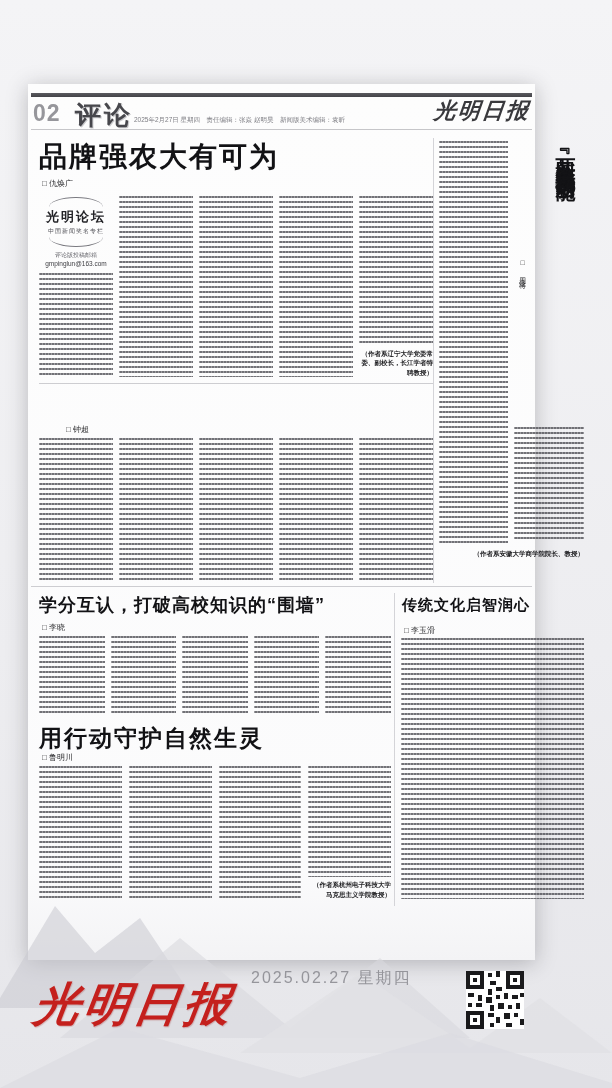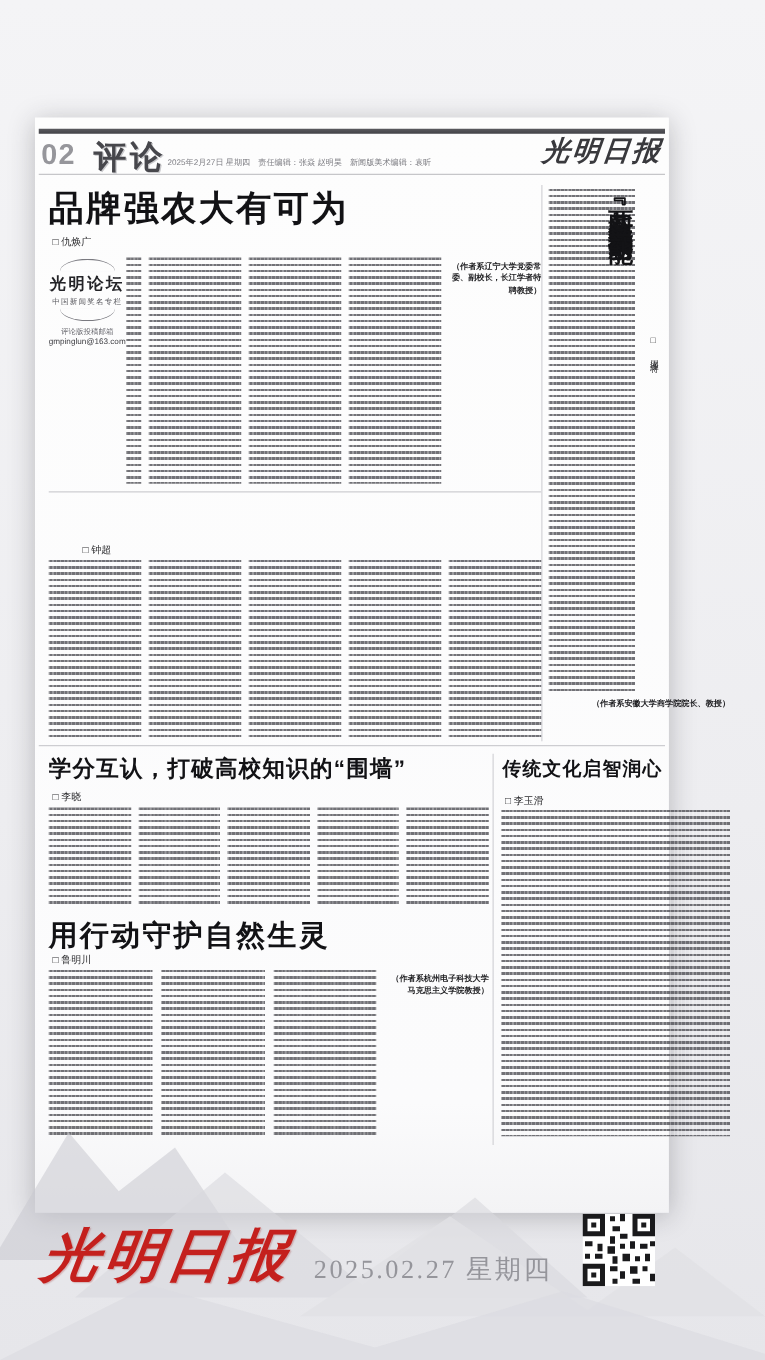--- a/index.html
+++ b/index.html
@@ -1,35 +1,35 @@
 <!DOCTYPE html>
 <html><head>
 <meta charset="utf-8">
 <style>
   html,body{margin:0;padding:0;}
   .page{position:relative;width:612px;height:1088px;overflow:hidden;
         background:linear-gradient(#f4f4f6 0%,#ededf0 60%,#e6e6ea 100%);
         font-family:"Liberation Sans",sans-serif;}
-  .sheet{position:absolute;left:28px;top:94px;width:507px;height:876px;
+  .sheet{position:absolute;left:28px;top:84px;width:507px;height:876px;
          background:linear-gradient(#fdfdfd,#fbfbfc 90%,#f3f3f5);
          box-shadow:0 3px 20px rgba(40,40,48,.28);}
   
   .h-bar{position:absolute;left:3px;right:3px;top:9px;height:4px;background:linear-gradient(#5a5a5f,#434348);}
   .h-pagenum{position:absolute;left:5px;top:16px;font-size:23px;font-weight:700;color:#96969b;letter-spacing:1px;}
   .h-section{position:absolute;left:47px;top:14px;font-size:26px;font-weight:800;color:#47474c;
              letter-spacing:3px;text-shadow:1px 1px 0 #c9c9cc;}
   .h-dateline{position:absolute;left:106px;top:32px;font-size:6.5px;color:#7d7d83;white-space:nowrap;}
   .h-masthead{position:absolute;right:5px;top:12px;font-size:22px;font-weight:700;font-style:italic;
               color:#39393d;font-family:"DejaVu Serif",serif;transform:skewX(-6deg);letter-spacing:2px;}
   .h-rule{position:absolute;left:3px;right:3px;top:45px;height:1px;background:#c6c6c9;}
   
   .title{position:absolute;font-weight:900;color:#121215;white-space:nowrap;}
   .byline{position:absolute;font-size:8px;color:#2b2b2e;}
   .body{position:absolute;display:flex;}
-  .col{flex:1;position:relative;display:flex;flex-direction:row;}
+  .col{flex:1;position:relative;display:flex;flex-direction:column;}
   .greek{flex:1;opacity:.82;
     background:
       repeating-linear-gradient(90deg,rgba(255,255,255,.3) 0 1px,transparent 1px 3px),
       repeating-linear-gradient(#54545a 0 2px,transparent 2px 5px);}
   .greek.fixed{flex:none;}
   .attribution{font-size:6.5px;font-weight:700;color:#1c1c1f;text-align:right;line-height:1.45;margin-top:3px;}
   .rule-h{position:absolute;height:1px;background:#cdcdd1;}
   .rule-v{position:absolute;width:1px;background:#d4d4d8;}
   
   .logo-box{text-align:center;}
@@ -50,21 +50,21 @@
   
   .v-head{position:relative;}
   .v-title{position:absolute;right:4px;top:0;height:100%;writing-mode:vertical-rl;
            font-size:20px;font-weight:900;color:#131316;letter-spacing:2px;}
   .v-byline{position:absolute;left:3px;top:118px;writing-mode:vertical-rl;font-size:7px;color:#2b2b2e;letter-spacing:2px;}
   
   .mountains{position:absolute;left:0;bottom:0;width:612px;height:210px;}
   .f-logo{position:absolute;left:34px;top:974px;font-size:46px;font-weight:700;font-style:italic;
           color:#c4201d;font-family:"DejaVu Serif",serif;transform:skewX(-8deg);letter-spacing:4px;
           text-shadow:1px 1px 1px rgba(150,20,20,.25);}
-  .f-date{position:absolute;left:251px;top:1001px;font-size:21px;color:#95959b;letter-spacing:2px;font-family:Liberation Serif, serif;}
+  .f-date{position:absolute;left:251px;top:968px;font-size:16px;color:#95959b;letter-spacing:2px;}
   .f-slogan{position:absolute;left:251px;top:1007px;font-size:14px;color:#adadb3;letter-spacing:5px;}
   .f-qr{position:absolute;left:466px;top:971px;width:58px;height:58px;}
 </style>
 </head>
 <body>
 
 <div class="page">
 
   <div class="sheet">
 

